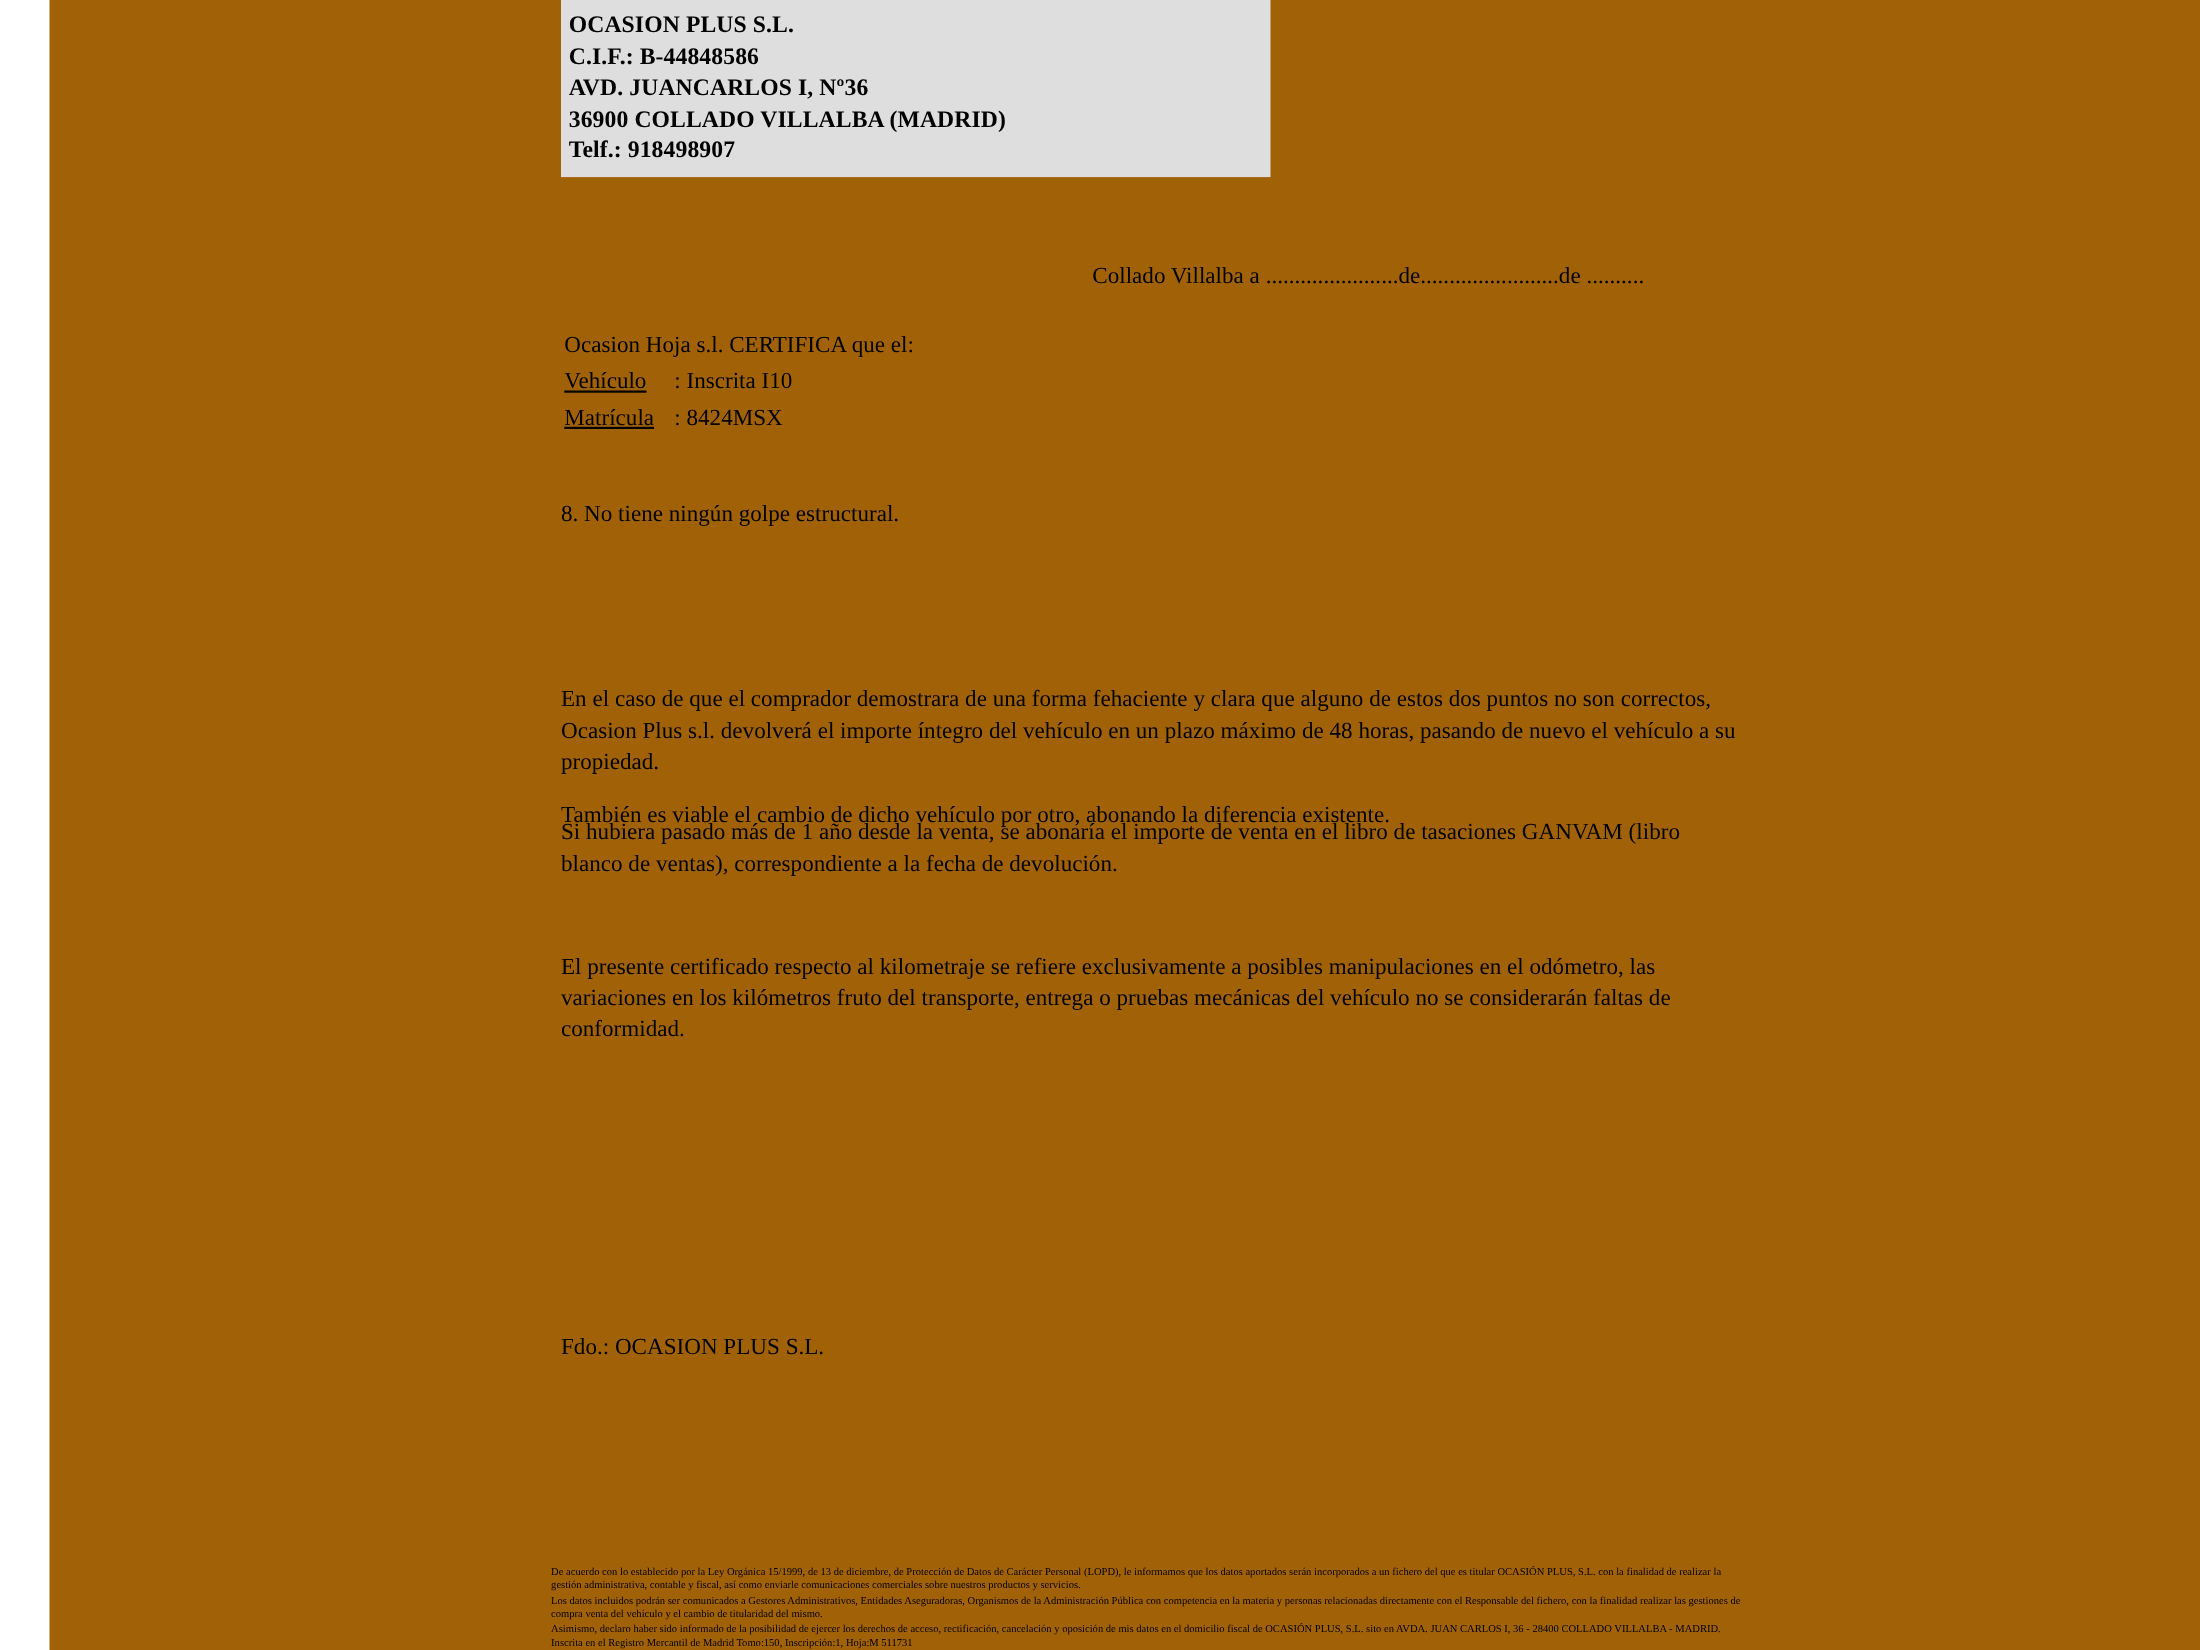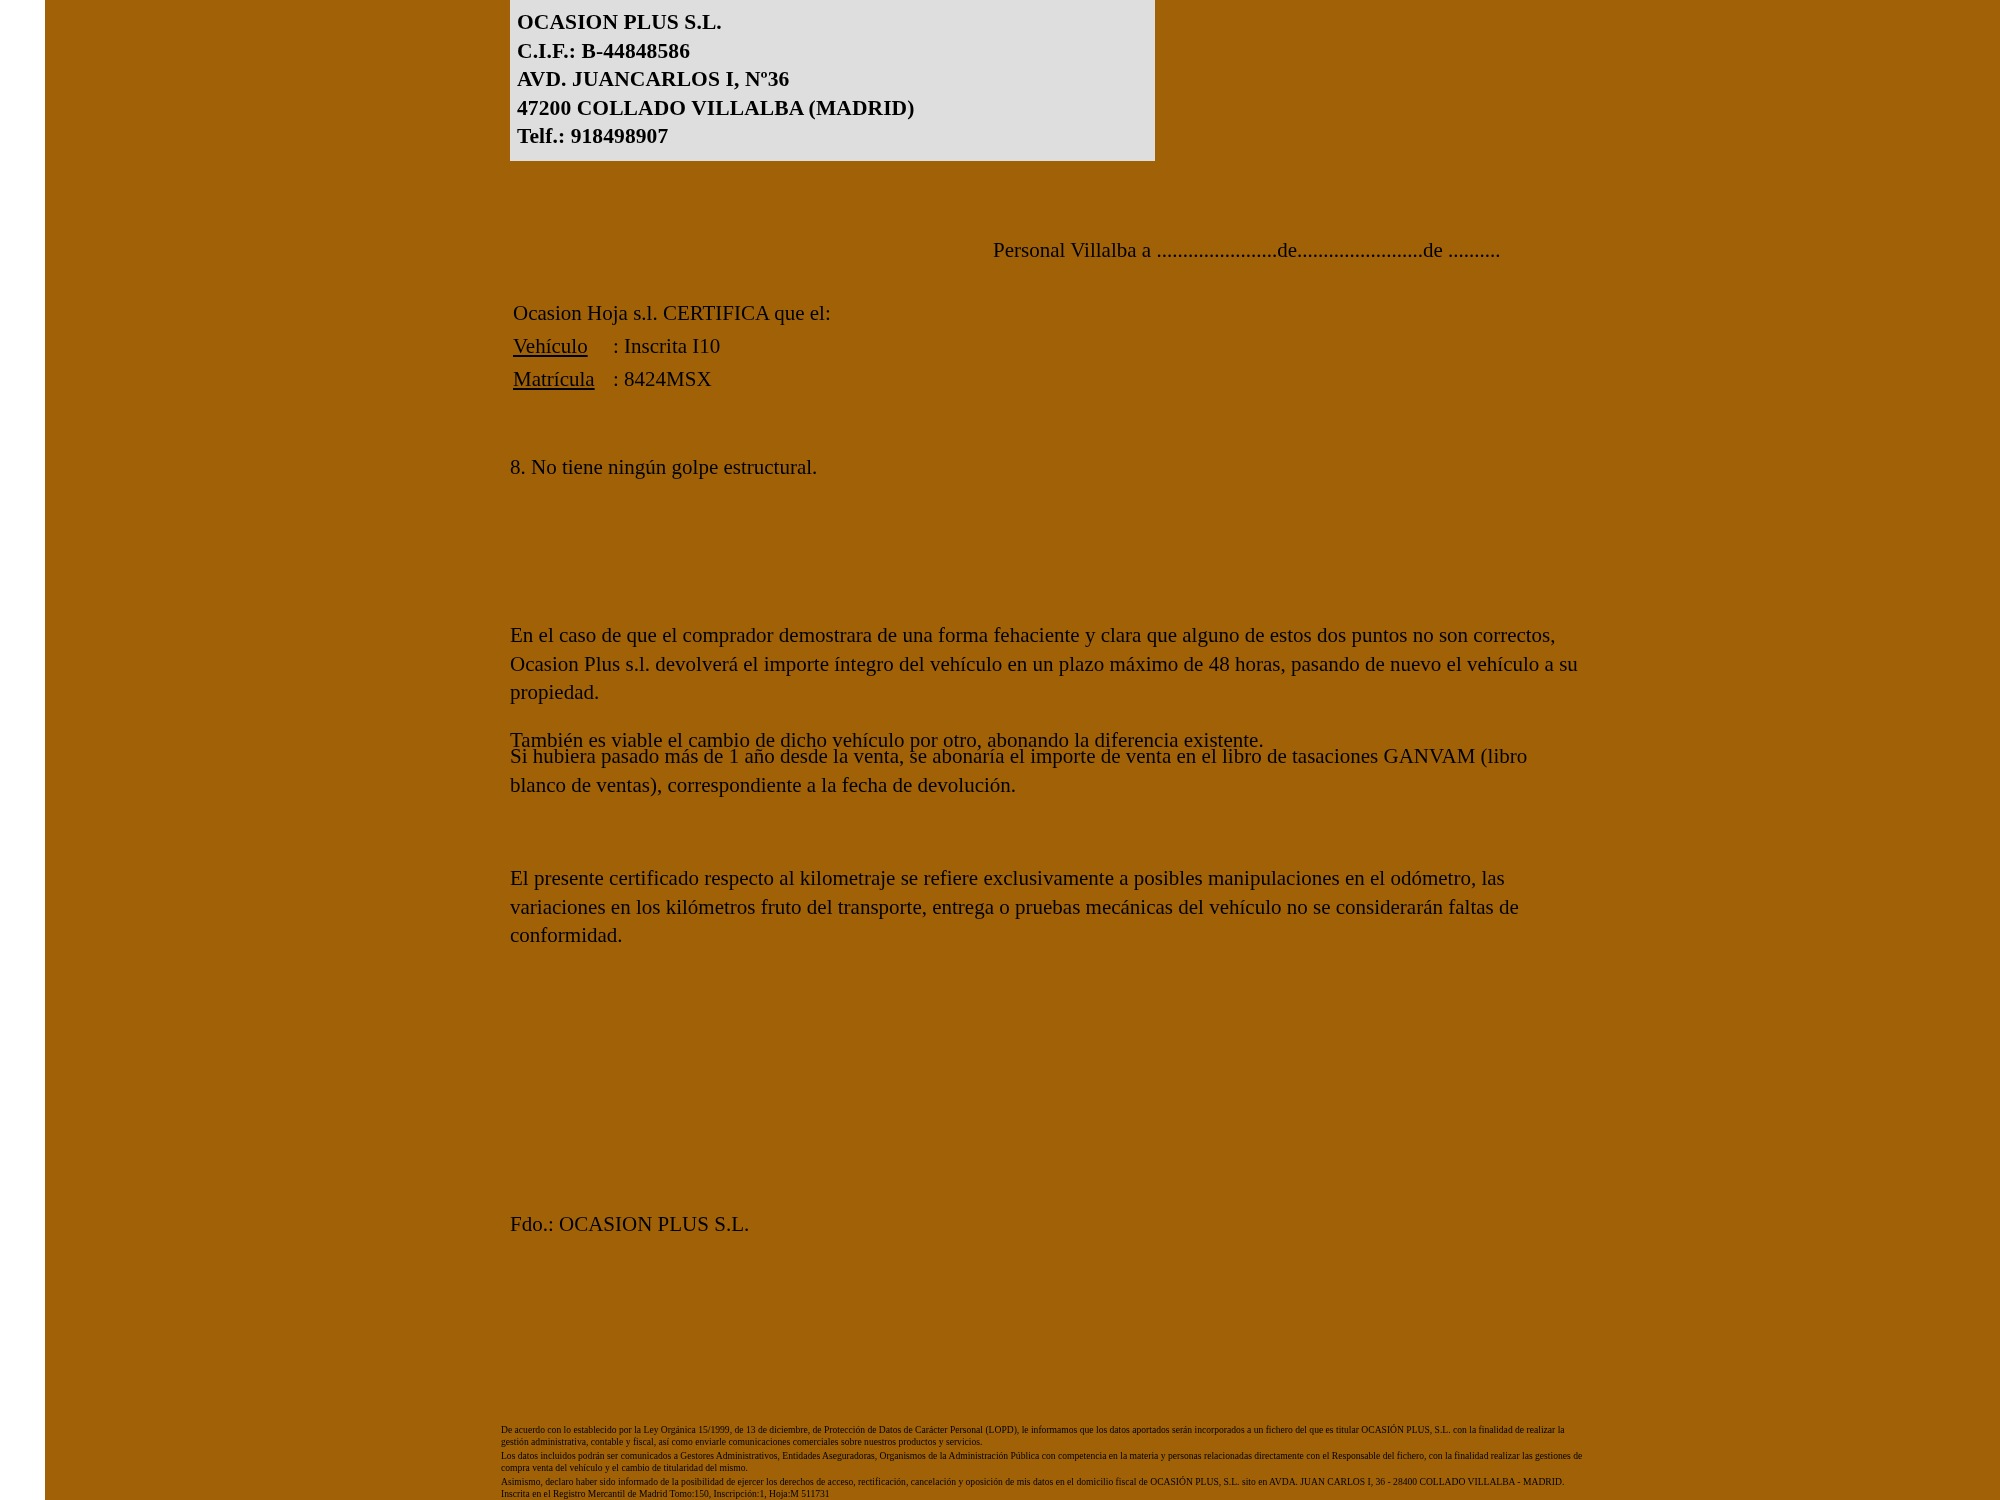--- a/index.html
+++ b/index.html
@@ -127,25 +127,25 @@
 </style>
 </head>
 <body>
 
 <div class="page">
 
   <div class="letterhead">
     <div>OCASION PLUS S.L.</div>
     <div>C.I.F.: B-44848586</div>
     <div>AVD. JUANCARLOS I, Nº36</div>
-    <div>47200 COLLADO VILLALBA (MADRID)</div>
+    <div>36900 COLLADO VILLALBA (MADRID)</div>
     <div>Telf.: 918498907</div>
   </div>
 
-  <div class="dateline">Personal Villalba a .......................de........................de ..........</div>
+  <div class="dateline">Collado Villalba a .......................de........................de ..........</div>
 
   <div class="certifies">
     <div class="row">Ocasion Hoja s.l. CERTIFICA que el:</div>
     <div class="row">
       <span class="lbl">Vehículo</span><span>: Inscrita I10</span>
     </div>
     <div class="row">
       <span class="lbl">Matrícula</span><span>: 8424MSX</span>
     </div>
   </div>

